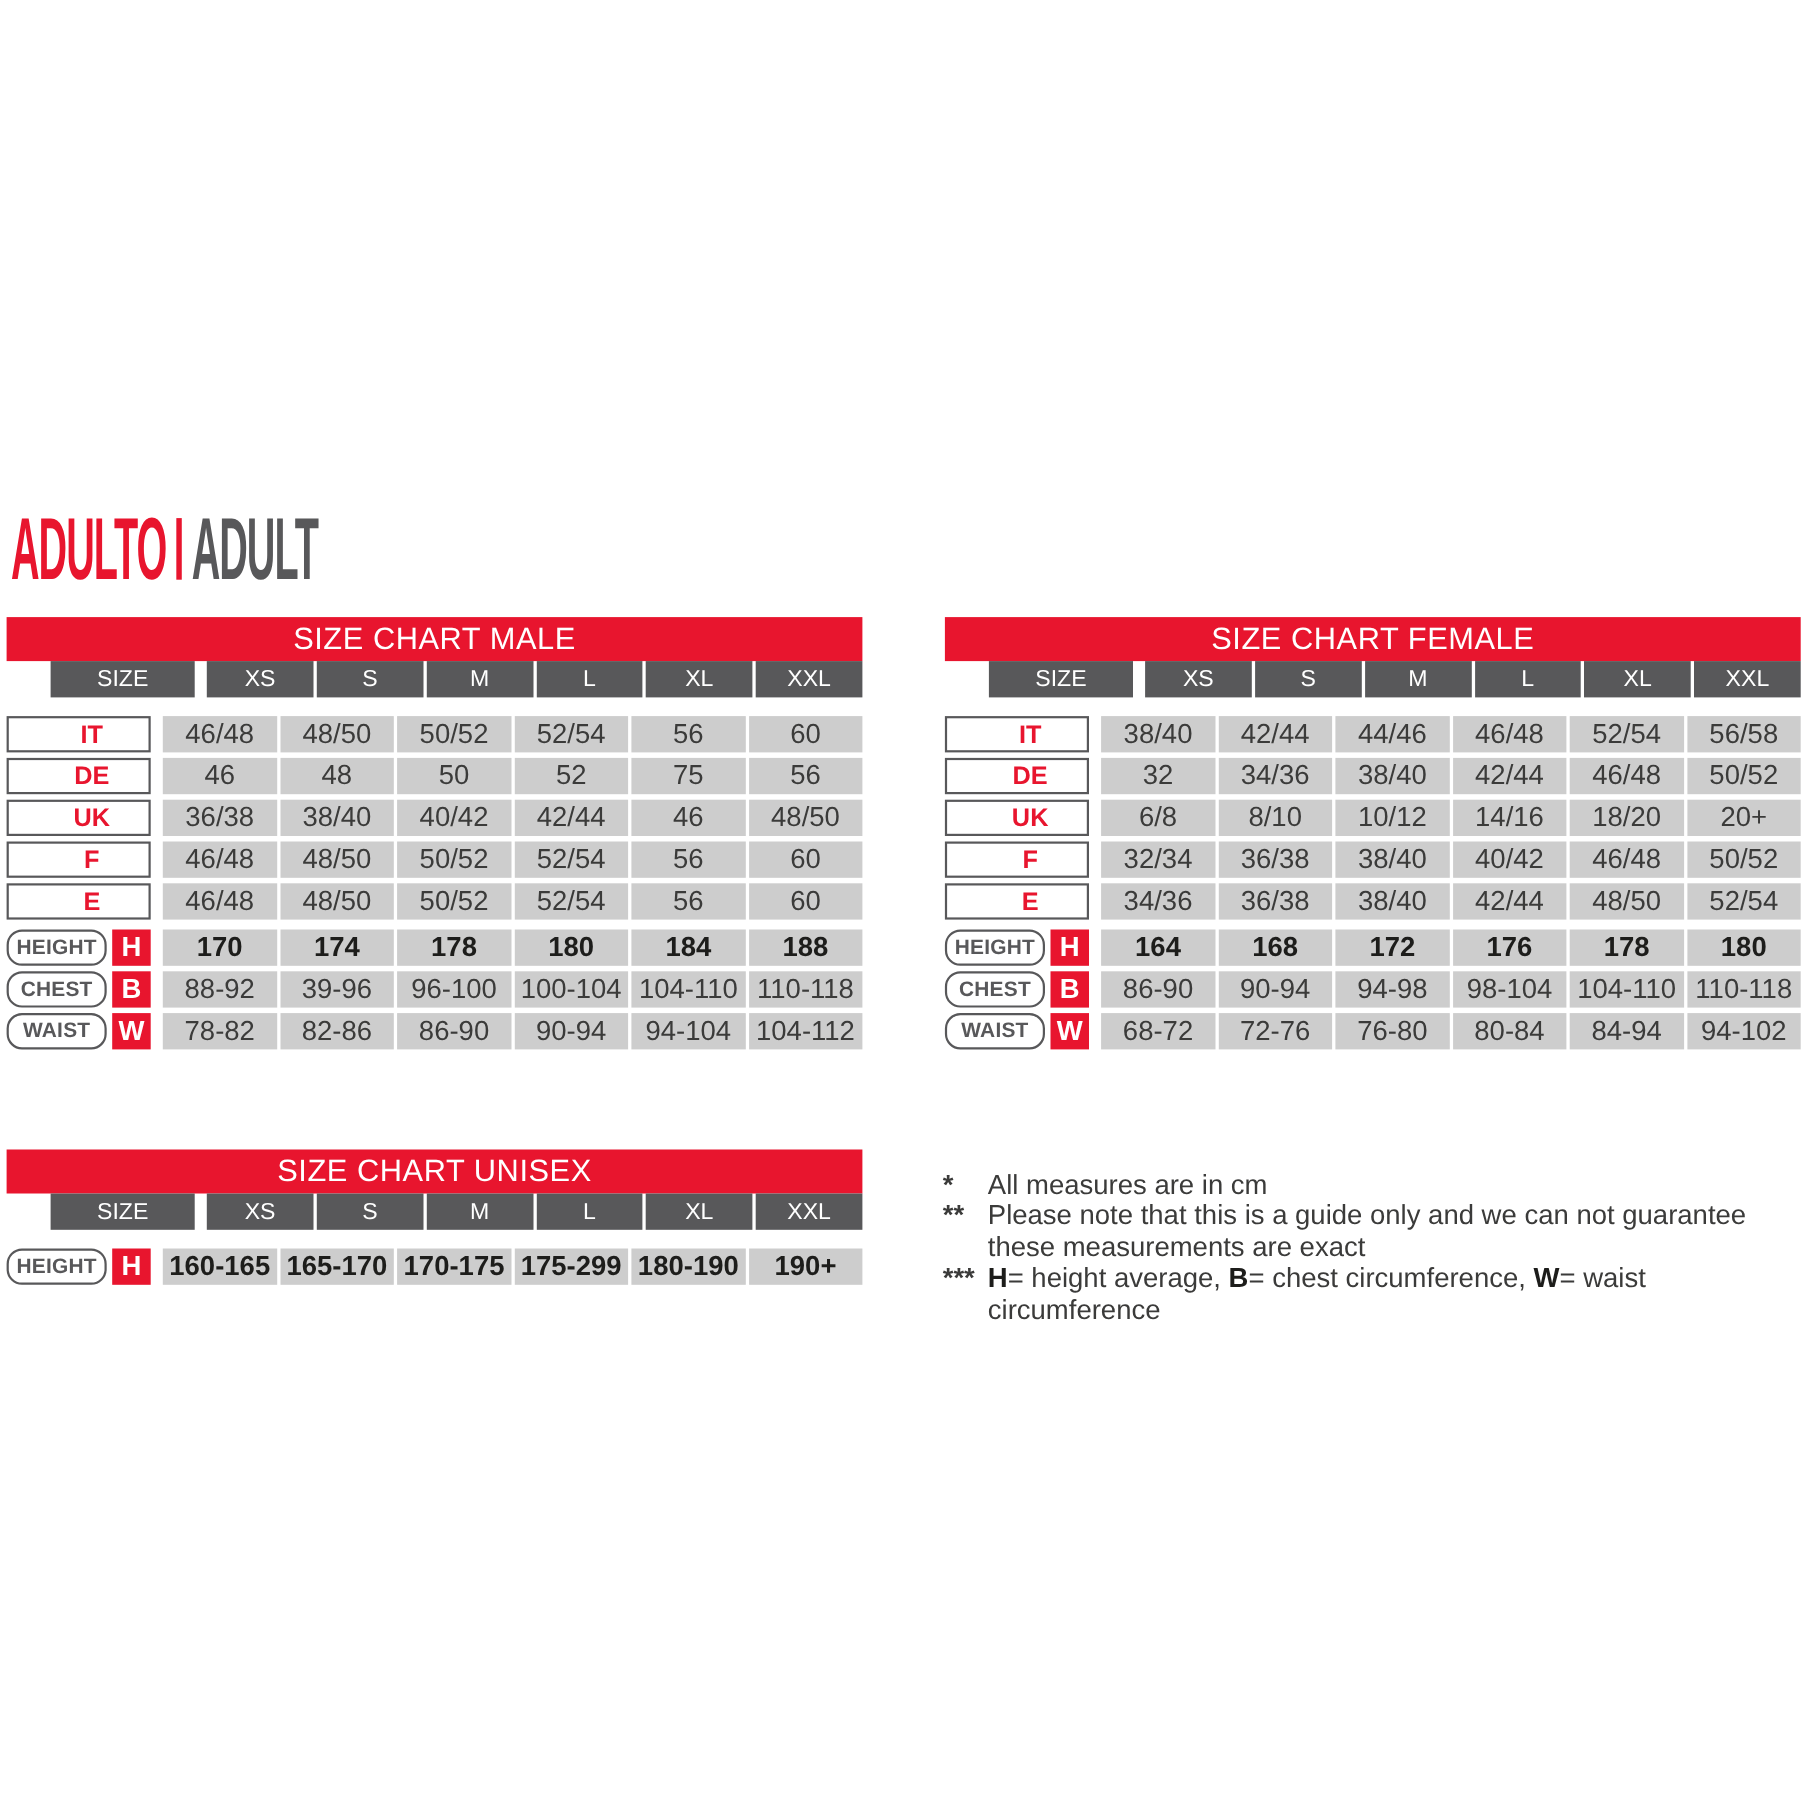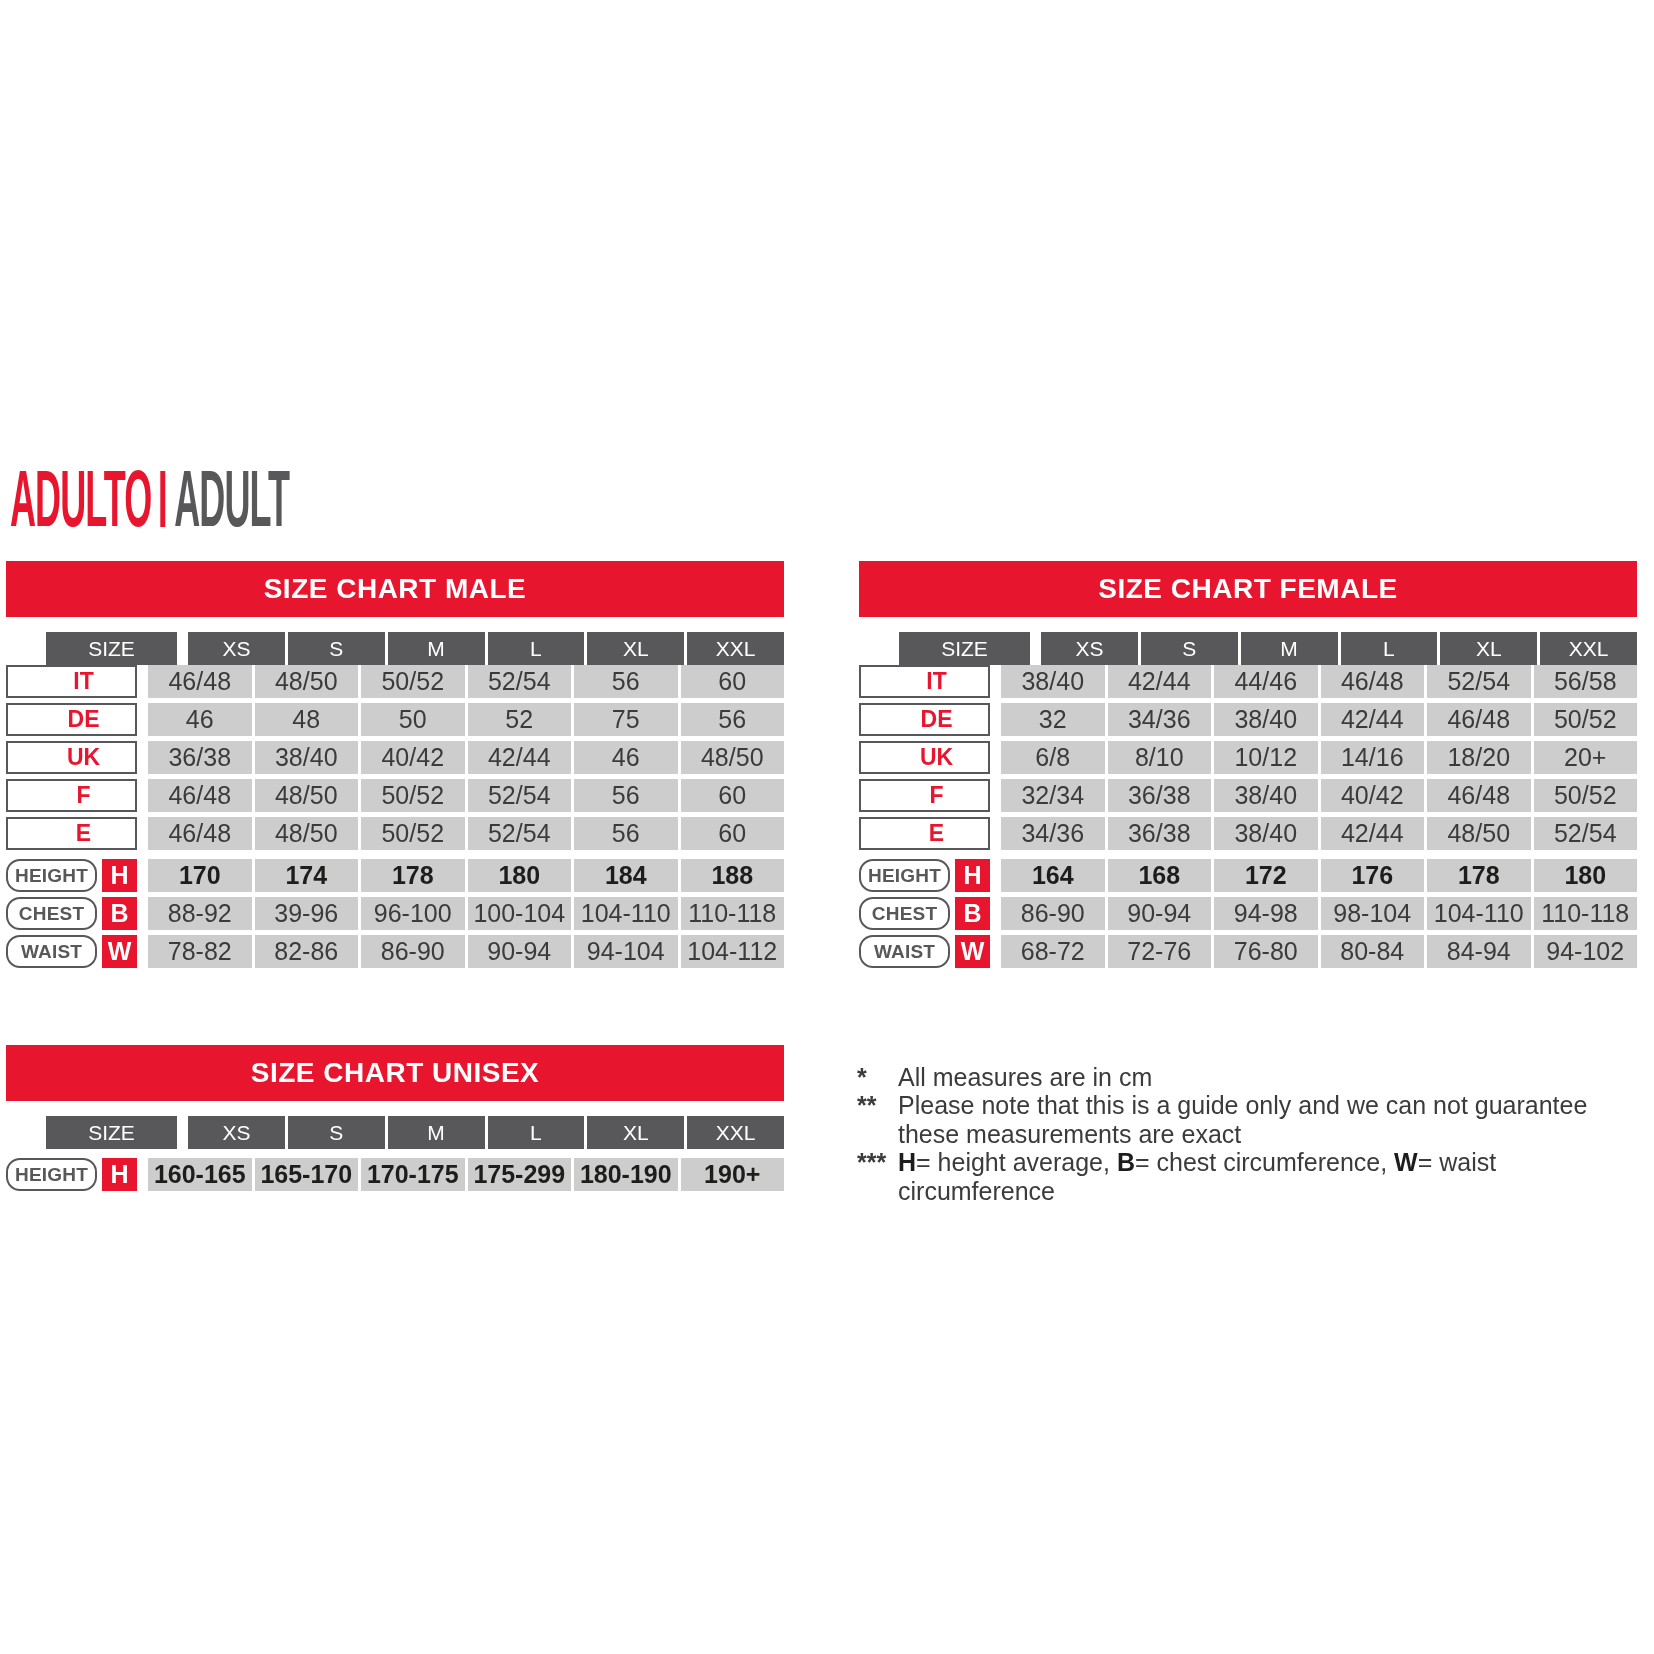--- a/index.html
+++ b/index.html
@@ -25,30 +25,30 @@
   }
   #title .primary{color:var(--red);}
   #title .secondary{color:var(--dark);}
   #title .sep{width:11px;height:56px;background:var(--red);}
   
   .size-table{position:absolute;width:778px;}
   #table-male{left:6px;top:561px;}
   #table-female{left:859px;top:561px;text-align:center;}
   #table-unisex{left:6px;top:1045px;}
   .red-bar{
-    height:56px;background:var(--red);color:#fff;
-    font-weight:bold;font-size:28px;letter-spacing:.5px;
+    height:40px;background:var(--red);color:#fff;
+    font-weight:normal;font-size:28px;letter-spacing:.5px;
     display:flex;align-items:center;justify-content:center;
-    margin-bottom:15px;
+    margin-bottom:0;
   }
   .t-row{
     display:grid;grid-template-columns:139px repeat(6,1fr);
     column-gap:3px;height:33px;margin-bottom:5px;
   }
-  .header-row{margin-bottom:0;padding-left:40px;}
+  .header-row{margin-bottom:17px;padding-left:40px;}
   .label-cell{display:flex;padding-right:8px;box-sizing:border-box;}
   .label-cell.hbw{gap:5px;}
   .hdr-box{
     background:var(--dark);color:#fff;font-size:21px;
     display:flex;align-items:center;justify-content:center;
   }
   .hdr-box.full{flex:1;}
   .label-box{
     background:#fff;border:2px solid var(--dark);box-sizing:border-box;
     display:flex;align-items:center;justify-content:center;

